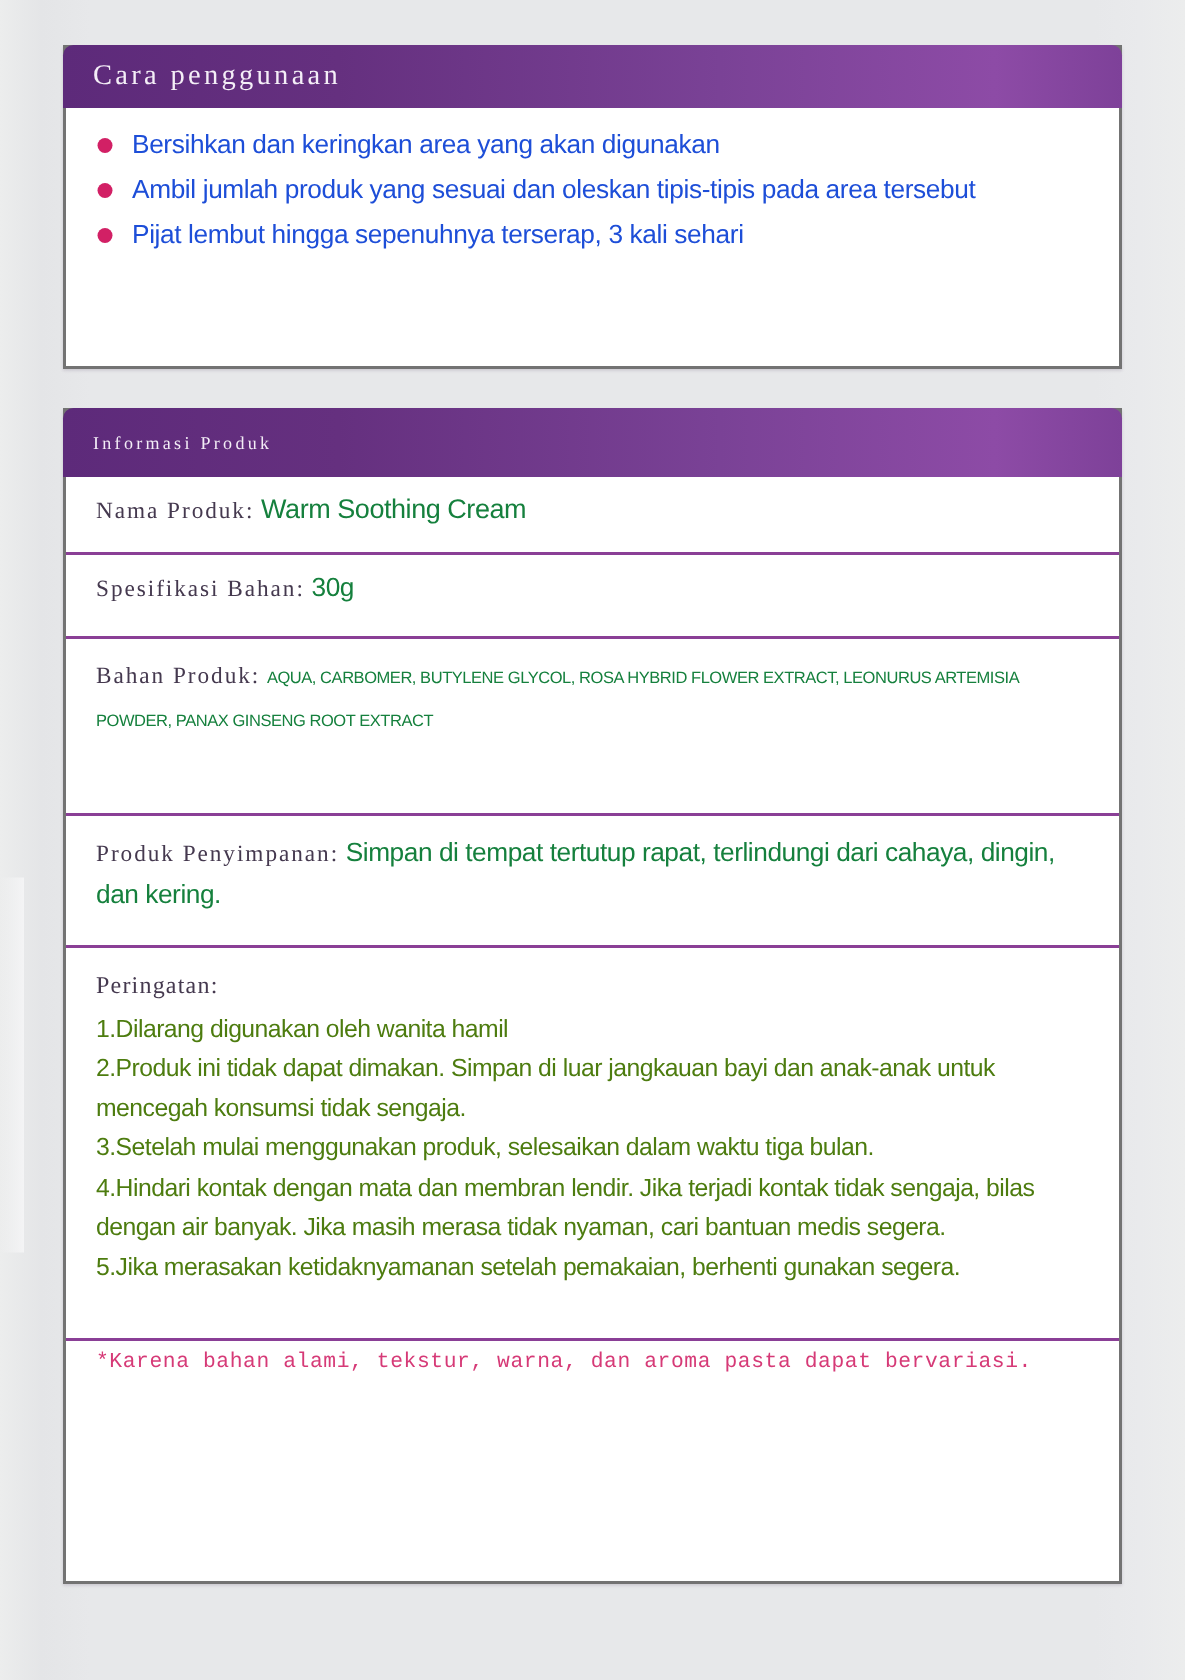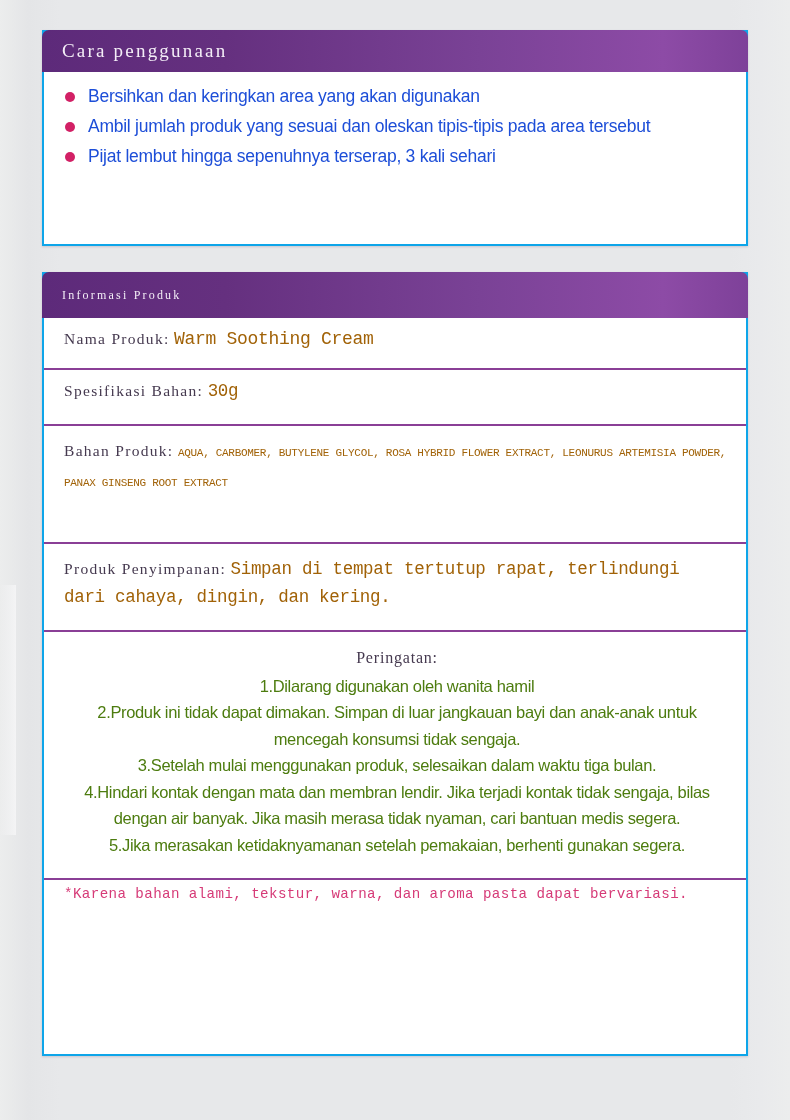--- a/index.html
+++ b/index.html
@@ -34,21 +34,21 @@
     left: 0; top: 0;
     width: 790px;
     height: 1120px;
   }
 
   .card {
     position: absolute;
     left: 42px;
     width: 706px;
     background: #ffffff;
-    border: 2px solid #0ea5e9;
+    border: 2px solid #737373;
     box-sizing: border-box;
     box-shadow: 0 1px 2px rgba(70,50,90,0.18);
   }
   .card-usage { top: 30px; height: 216px; }
   .card-info  { top: 272px; height: 784px; }
 
   .card-header {
     height: 42px;
     background: linear-gradient(90deg, #5d2a7a 0%, #65307f 26%, #7a4296 62%, #8d4ba6 88%, #7e4199 100%);
     border-top-left-radius: 7px;
@@ -110,40 +110,39 @@
   .info-row:last-child { border-bottom: none; }
 
   .info-label {
     font-family: "Liberation Serif", serif;
     font-size: 15.5px;
     letter-spacing: 1.3px;
     color: #45394f;
     white-space: pre;
   }
   .info-value {
-    font-family: Liberation Mono, monospace;
+    font-family: Liberation Sans, sans-serif;
     font-size: 17px;
     letter-spacing: -0.3px;
-    color: #a16207;
+    color: #15803d;
   }
   .row-name   { height: 52px; }
   .row-name .info-value { font-size: 18px; }
   .row-spec   { height: 56px; }
   .row-spec .info-value { font-size: 17.5px; }
   .row-ingredients { min-height: 118px; line-height: 27px; }
   .row-ingredients .info-value { font-size: 11px; }
   .row-storage { min-height: 88px; line-height: 27px; }
   .row-storage .info-value { font-size: 17.5px; }
 
   
   .row-warning {
     padding-top: 13px;
-    padding-bottom: 20px;
+    padding-bottom: 34px;
     line-height: 26.5px;
-    text-align: center;
   }
   .warning-title {
     font-family: "Liberation Serif", serif;
     font-size: 16px;
     letter-spacing: 0.8px;
     color: #45394f;
     display: block;
     margin-bottom: 1px;
   }
   .warning-item {

